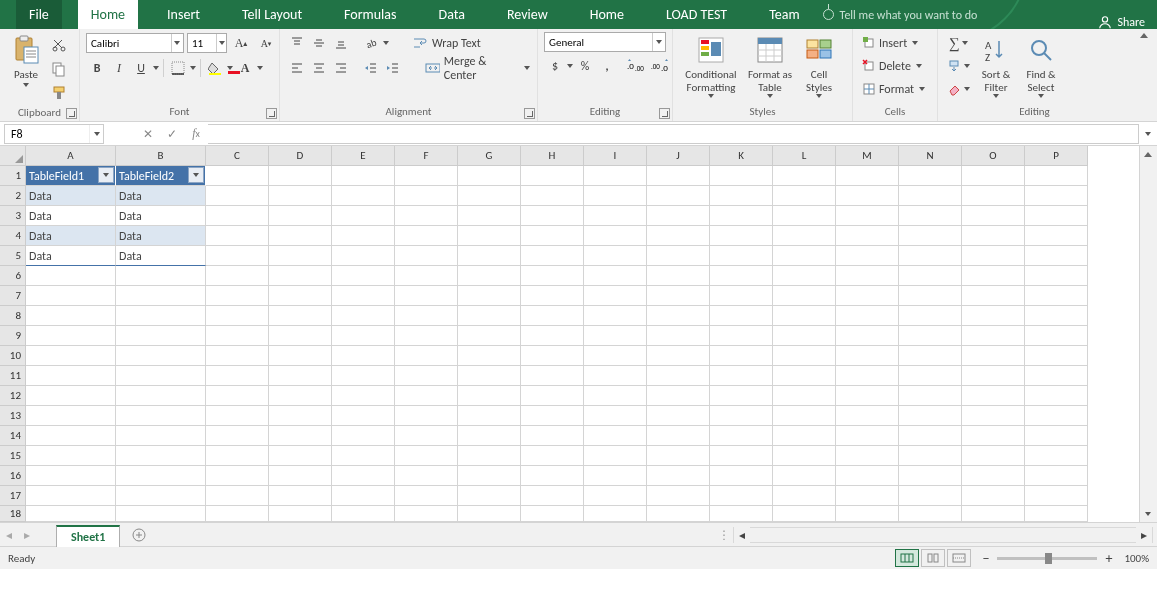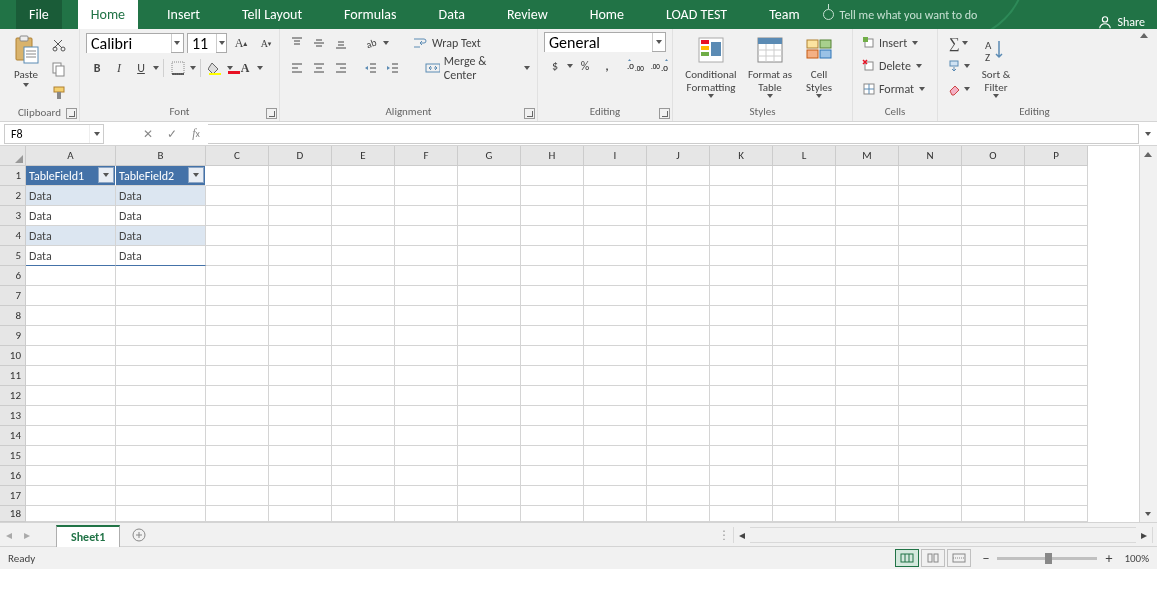--- a/index.html
+++ b/index.html
@@ -28,21 +28,21 @@
 
 .bigbtn { display:flex; flex-direction:column; align-items:center; justify-content:flex-start; padding:2px 4px; cursor:pointer; font-size:11px; text-align:center; line-height:1.2; }
 .bigbtn .ico { width:32px; height:32px; display:flex; align-items:center; justify-content:center; margin-bottom:2px; }
 .smallrow { display:flex; align-items:center; height:22px; }
 .smallbtn { min-width:22px; height:22px; display:flex; align-items:center; justify-content:center; cursor:pointer; font-size:12px; padding:0 3px; }
 .dd { width:8px; display:flex; align-items:center; justify-content:center; }
 .chev { width:0; height:0; border-left:3px solid transparent; border-right:3px solid transparent; border-top:4px solid #555; }
 .sep { width:1px; height:18px; background:#d0d0d0; margin:0 3px; }
 
 .combo { height:20px; border:1px solid #aaa; background:#fff; display:flex; align-items:center; font-size:11px; }
-.combo input { border:none; outline:none; font-size:16px; padding:0 4px; width:100%; }
+.combo input { border:none; outline:none; font-size:11px; padding:0 4px; width:100%; }
 .combo .dd { width:14px; border-left:1px solid #ccc; height:100%; display:flex; align-items:center; justify-content:center; }
 
 
 svg { display:block; }
 
 
 .fbar { height:24px; border-bottom:1px solid #d4d4d4; display:flex; align-items:center; background:#fff; }
 .namebox { width:100px; height:20px; border:1px solid #ccc; margin:0 4px; display:flex; align-items:center; }
 .namebox input { border:none; outline:none; width:100%; padding:0 6px; font-size:12px; }
 .namebox .dd { width:16px; height:100%; border-left:1px solid #eee; display:flex; align-items:center; justify-content:center; }
@@ -476,20 +476,30 @@
       </div>
       <div class="bigbtn" style="width:44px">
         <div class="ico">
             <svg width="26" height="26">
               <text x="2" y="12" font-size="11" fill="#444">A</text>
               <text x="2" y="24" font-size="11" fill="#444">Z</text>
               <path d="M16 4v16m-3-3l3 3 3-3" stroke="#5b8bb4" fill="none" stroke-width="1.5"></path>
             </svg>
           </div>
         <span>Sort &amp; Filter</span>
+          <div class="chev"></div>
+      </div>
+      <div class="bigbtn" style="width:46px">
+        <div class="ico">
+            <svg width="26" height="26">
+              <circle cx="11" cy="11" r="7" fill="none" stroke="#5b8bb4" stroke-width="2"></circle>
+              <line x1="16" y1="16" x2="23" y2="23" stroke="#5b8bb4" stroke-width="2"></line>
+            </svg>
+          </div>
+        <span>Find &amp; Select</span>
           <div class="chev"></div>
       </div>
     </div>
     <div class="group-label">Editing</div>
   </div>
   <div style="width:26px;display:flex;align-items:flex-start;justify-content:center;padding-top:4px">
       <div style="border-left:4px solid transparent;border-right:4px solid transparent;border-bottom:5px solid #666"></div>
     </div>
 </div>
 

